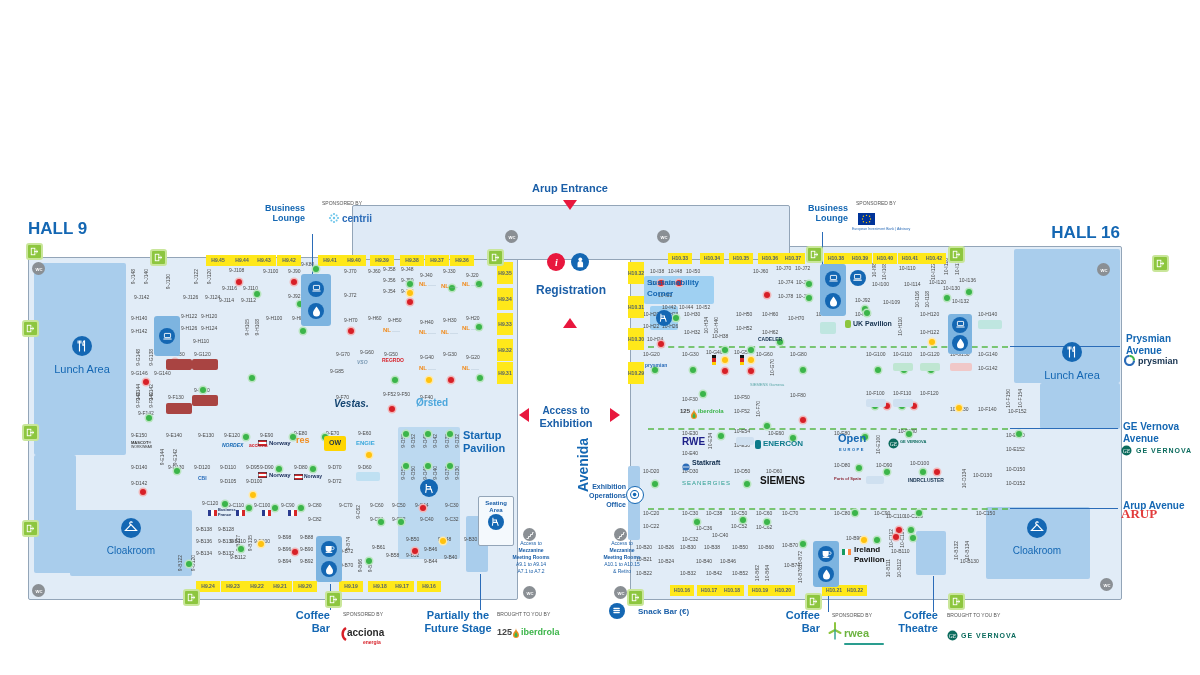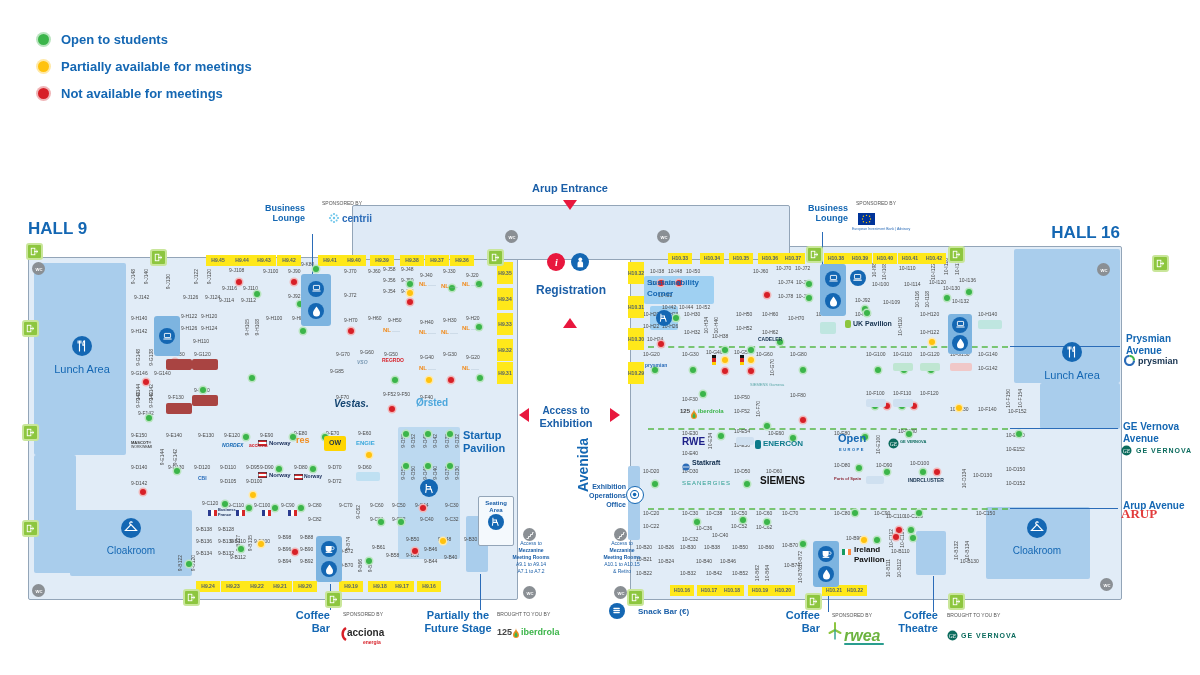--- a/index.html
+++ b/index.html
@@ -41,34 +41,20 @@
   .ldot{width:11px;height:11px;border-radius:50%;margin-right:12px;}
   .ldot.g{background:#3bb54a;box-shadow:0 0 0 2px #b9e4bf;}
   .ldot.y{background:#ffc20e;box-shadow:0 0 0 2px #ffe9a8;}
   .ldot.r{background:#d71f27;box-shadow:0 0 0 2px #f0b6b8;}
   .llab{font-size:13px;font-weight:bold;color:#1467b3;}
 </style>
 </head>
 <body>
 
 <div id="stage">
-  <div class="legend">
-    <div class="lrow">
-      <span class="ldot g"></span>
-      <span class="llab">Open to students</span>
-    </div>
-    <div class="lrow">
-      <span class="ldot y"></span>
-      <span class="llab">Partially available for meetings</span>
-    </div>
-    <div class="lrow">
-      <span class="ldot r"></span>
-      <span class="llab">Not available for meetings</span>
-    </div>
-  </div>
 <div class="blk" style="left: 28px; top: 257px; width: 488px; height: 341px; background: rgb(225, 236, 247); border: 1px solid rgb(147, 165, 184);"></div>
     <div class="blk" style="left: 630px; top: 246px; width: 490px; height: 352px; background: rgb(225, 236, 247); border: 1px solid rgb(147, 165, 184);"></div>
     <div class="blk" style="left: 352px; top: 205px; width: 436px; height: 53px; background: rgb(223, 234, 246); border: 1px solid rgb(147, 165, 184);"></div>
     <div class="blk" style="left: 34px; top: 263px; width: 92px; height: 192px; background: rgb(169, 205, 236);"></div>
     <div class="blk" style="left: 34px; top: 455px; width: 42px; height: 118px; background: rgb(169, 205, 236);"></div>
     <div class="blk" style="left: 70px; top: 510px; width: 122px; height: 66px; background: rgb(169, 205, 236);"></div>
     <div class="blk" style="left: 1014px; top: 249px; width: 106px; height: 134px; background: rgb(169, 205, 236);"></div>
     <div class="blk" style="left: 1040px; top: 383px; width: 80px; height: 46px; background: rgb(169, 205, 236);"></div>
     <div class="blk" style="left: 986px; top: 507px; width: 104px; height: 72px; background: rgb(169, 205, 236);"></div>
     <div class="blk" style="left: 398px; top: 427px; width: 62px; height: 132px; background: rgb(188, 217, 240);"></div>
@@ -999,21 +985,21 @@
       </svg></div>
     <div class="txt" style="left: 521px; top: 628px; font-size: 9px; color: rgb(60, 181, 74); font-weight: bold;">iberdrola</div>
     <div class="lg" style="left: 828px; top: 622px;"><svg width="14" height="18" viewBox="0 0 14 18">
         <g stroke="#8dc63f" stroke-width="2" stroke-linecap="round">
           <path d="M7 8 7 1"></path>
           <path d="M7 8 1.5 11"></path>
           <path d="M7 8 12.5 11"></path>
           <path d="M7 8 7 17" stroke="#2a9d8f" stroke-width="1.4"></path>
         </g>
       </svg></div>
-    <div class="txt" style="left: 844px; top: 628px; font-size: 16px; color: rgb(108, 179, 63); font-weight: bold; font-style: italic;">rwea</div>
+    <div class="txt" style="left: 844px; top: 628px; font-size: 11px; color: rgb(108, 179, 63); font-weight: bold;">rwea</div>
     <div class="blk" style="left: 844px; top: 643px; width: 40px; height: 2px; background: rgb(42, 157, 143);"></div>
     <div class="lg" style="left: 947px; top: 628px;"><svg width="11" height="11" viewBox="0 0 11 11">
         <circle cx="5.5" cy="5.5" r="5" fill="#0b6b5d"></circle>
         <text x="5.5" y="7.6" font-size="5.5" font-style="italic" font-family="Liberation Serif,serif" fill="#fff" text-anchor="middle">GE</text>
       </svg></div>
     <div class="txt" style="left: 961px; top: 632px; font-size: 7px; color: rgb(11, 107, 93); font-weight: bold; letter-spacing: 1px;">GE VERNOVA</div>
     <div class="lg" style="left: 1124px; top: 353px;"><svg width="11" height="11" viewBox="0 0 11 11">
         <path d="M5.5 1a4.5 4.5 0 1 0 4.5 4.5" fill="none" stroke="#2b6cb8" stroke-width="2.2"></path>
         <path d="M5.5 1a4.5 4.5 0 0 1 4.5 4.5" fill="none" stroke="#3cb54a" stroke-width="2.2"></path>
       </svg></div>

